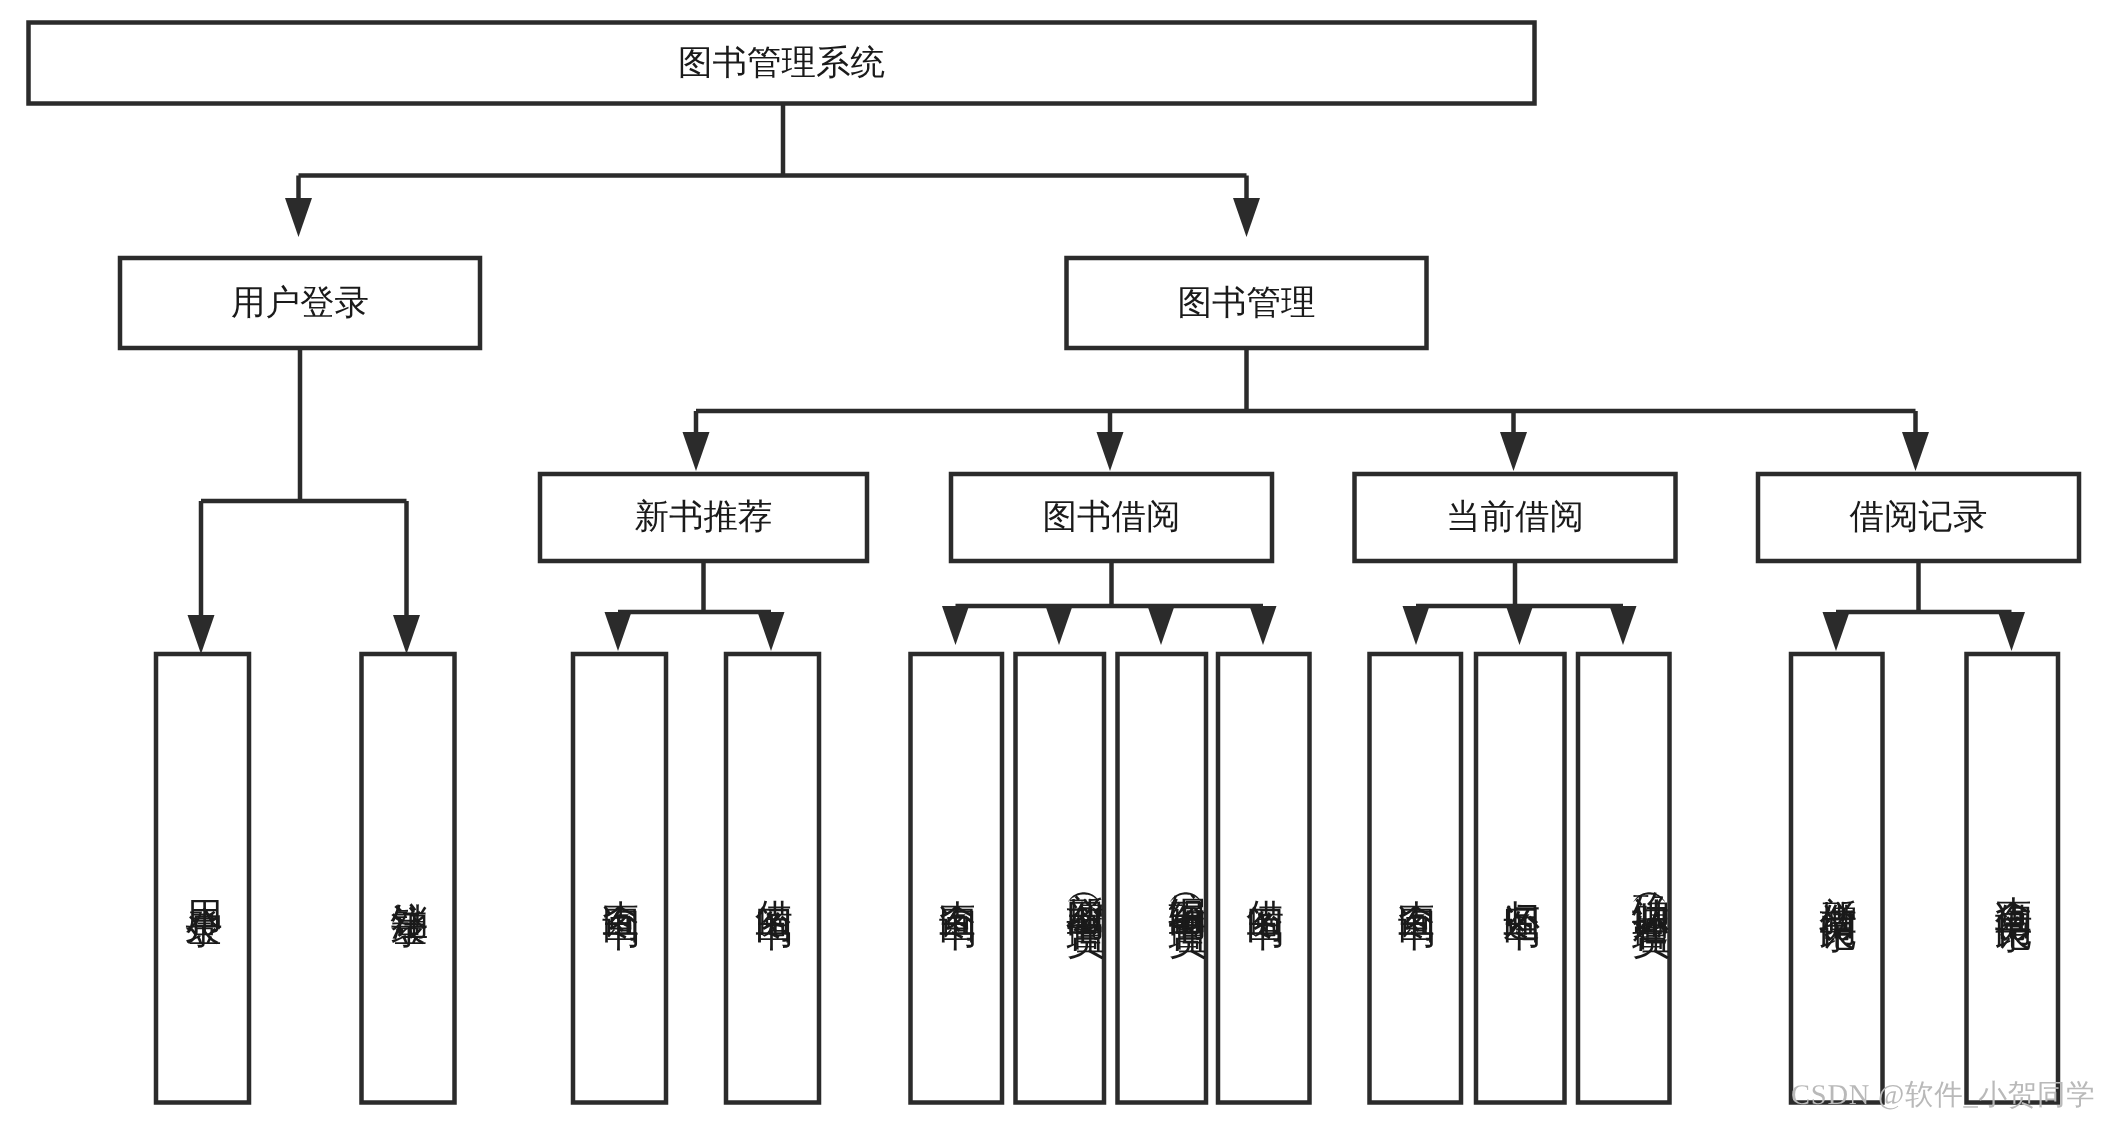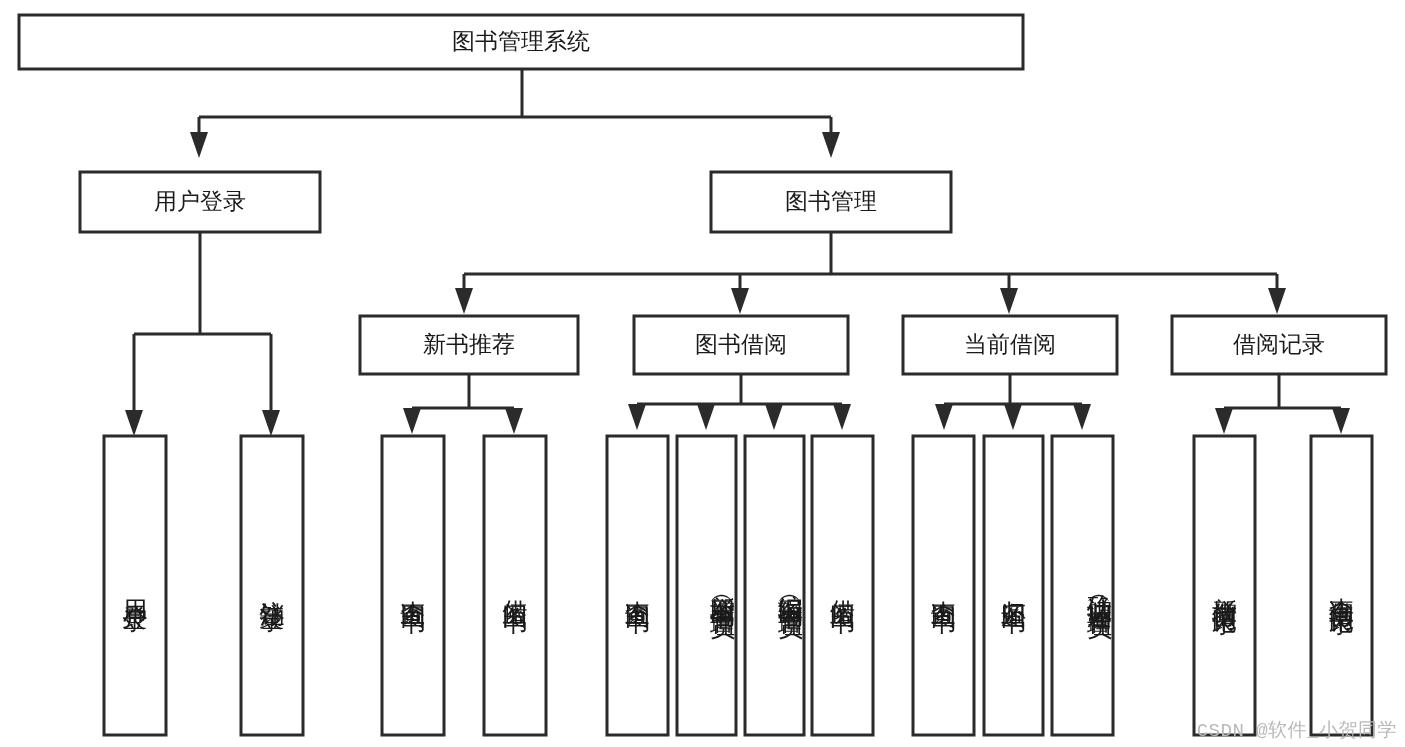--- a/index.html
+++ b/index.html
@@ -60,21 +60,21 @@
     line-height: 1.08;
     letter-spacing: 3px;
     color: #1a1a1a;
     white-space: nowrap;
     pointer-events: none;
   }
   .watermark {
     position: absolute;
     right: 8px;
     bottom: 4px;
-    font-family: Liberation Mono, monospace;
+    font-family: Liberation Serif, serif;
     font-size: 19px;
     color: #b9b9b9;
     white-space: nowrap;
     letter-spacing: 0.5px;
   }
 </style>
 </head>
 <body>
 
 <div id="diagram-root">

